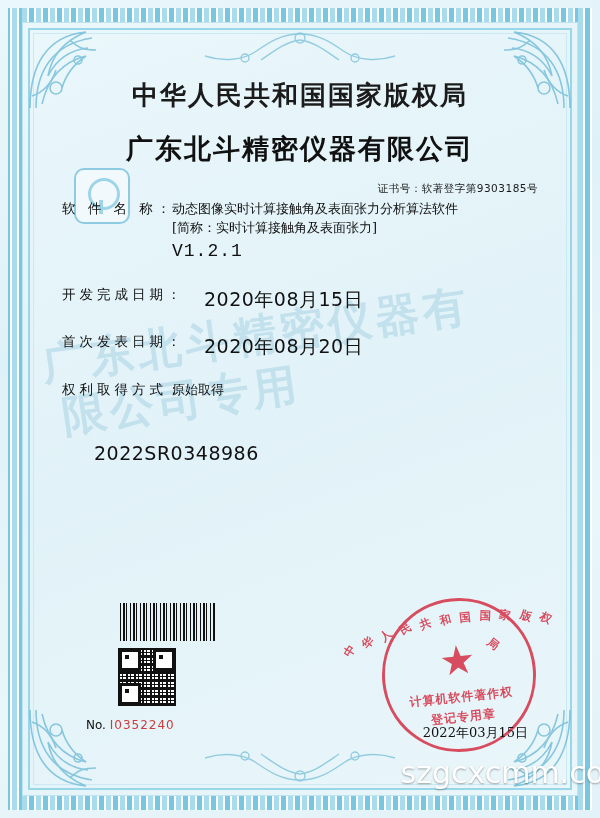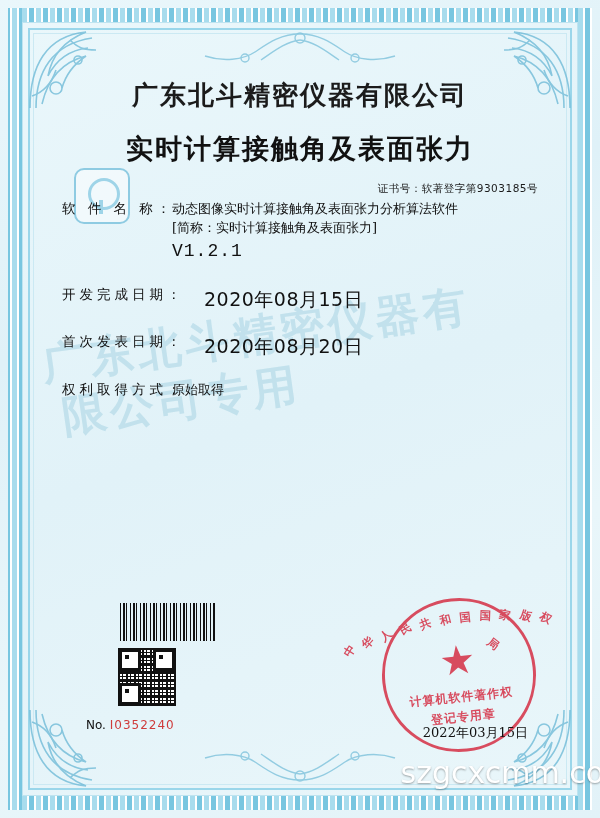--- a/index.html
+++ b/index.html
@@ -422,22 +422,22 @@
         <circle cx="70" cy="28" r="4"></circle>
         <circle cx="180" cy="28" r="4"></circle>
       </g>
     </svg>
   </div>
 
   <div class="watermark">广东北斗精密仪器有</div>
   <div class="watermark l2">限公司专用</div>
 
   <div class="head">
-    <div class="gov">广东北斗精密仪器有限公司</div>
-    <div class="title">实时计算接触角及表面张力</div>
+    <div class="gov">中华人民共和国国家版权局</div>
+    <div class="title">广东北斗精密仪器有限公司</div>
   </div>
 
   <div class="cert-no">
     <span>证书号：</span><span>软著登字第9303185号</span>
   </div>
 
   <div class="emblem">
     <div class="ring"></div>
     <div class="stem"></div>
   </div>
@@ -466,20 +466,21 @@
 
     <div class="row spaced">
       <div class="label">权利取得方式：</div>
       <div class="value">原始取得</div>
     </div>
 
     <div class="row spaced">
     </div>
 
     <div class="row spaced">
+      <div class="value mono">2022SR0348986</div>
     </div>
 
   </div>
 
 
   <div class="barcode"></div>
   <div class="qr">
     <div class="eye tl"></div>
     <div class="eye tr"></div>
     <div class="eye bl"></div>

